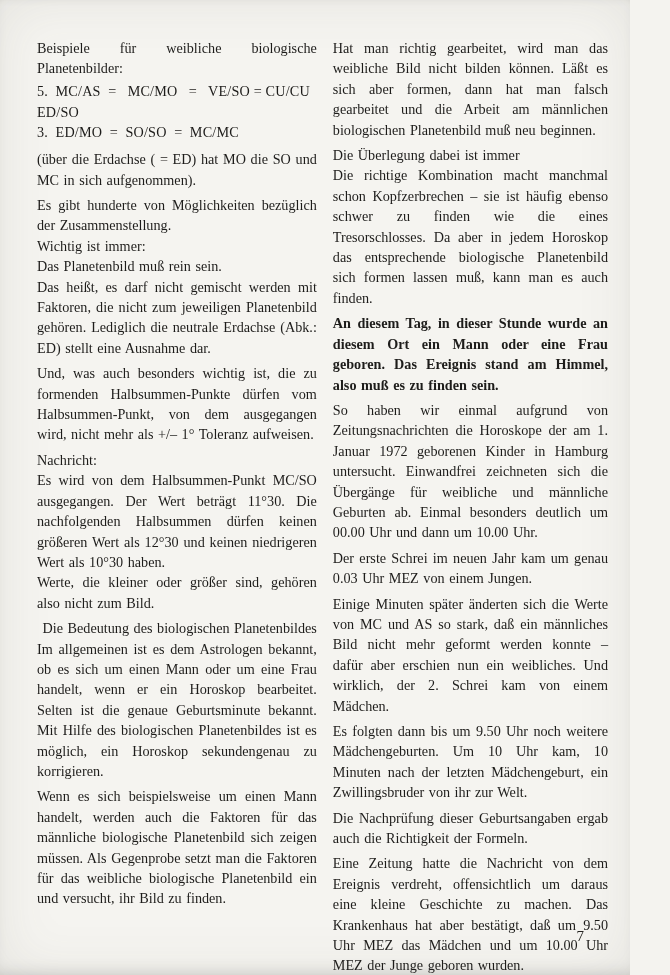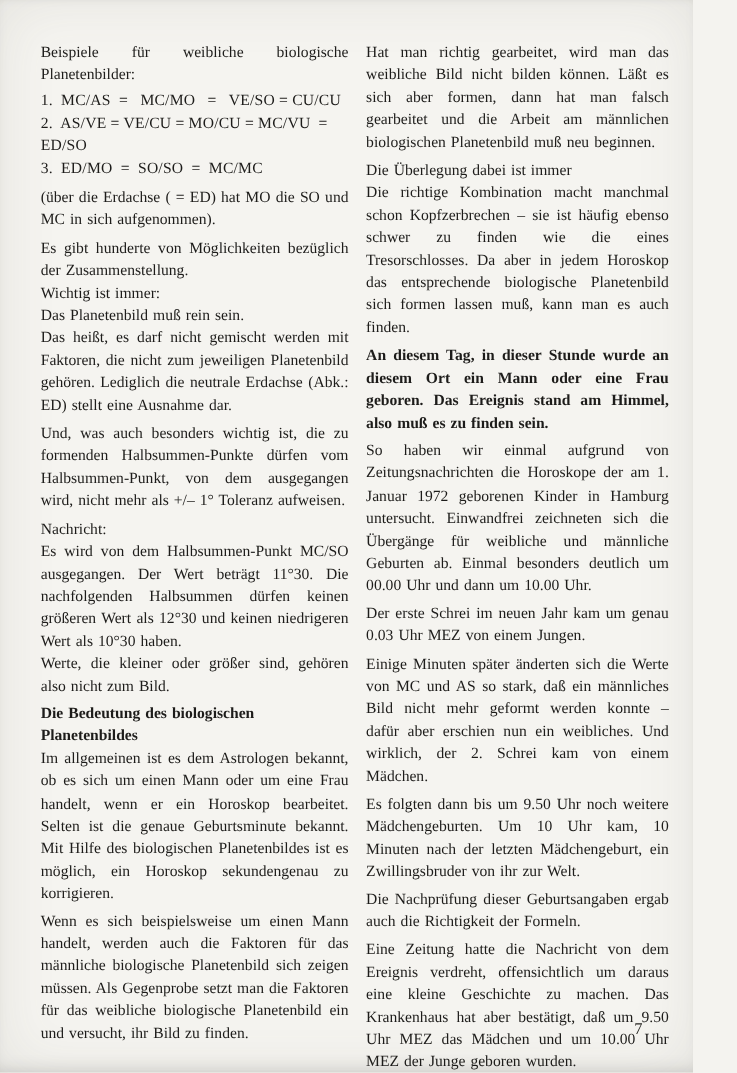--- a/index.html
+++ b/index.html
@@ -15,41 +15,40 @@
     padding:38px 22px 0 37px;
     background:#f5f4f0;
     box-shadow:inset 0 0 55px rgba(90,88,80,.10), inset 0 -10px 18px -12px rgba(0,0,0,.22), inset 0 6px 10px -8px rgba(0,0,0,.10);
   }
   .columns{display:flex;gap:16px;}
   .col{width:300px;font-size:14.2px;line-height:20.4px;}
   .col-right{width:295px;}
   .para{margin:0 0 5px;text-align:justify;word-spacing:1px;}
   .tight{margin-bottom:0;}
   .bold{font-weight:bold;}
-  .heading{font-weight:bold;margin:0;text-align:left;}
+  .heading{font-weight:normal;margin:0;text-align:right;}
   .gap-top{}
   .formulas{margin:2px 0 6px;}
   .formula-line{white-space:pre;line-height:20.8px;letter-spacing:.2px;}
   .formula-cont{text-align:left;}
   .page-number{
     position:absolute;right:46px;bottom:30px;
     font-size:15px;color:#23221f;
   }
 </style>
 </head>
 <body>
 
 <div class="page">
   <div class="columns">
 
     <div class="col col-left">
       <p class="para tight">Beispiele für weibliche biologische Planetenbilder:</p>
       <div class="formulas">
-        <div class="formula-line">1.  MC/AS  =   MC/MO   =   VE/SO = CU/CU</div>
-        <div class="formula-line">2.  AS/VE = VE/CU = MO/CU = MC/VU  =</div>
+        <div class="formula-line">5.  MC/AS  =   MC/MO   =   VE/SO = CU/CU</div>
         <div class="formula-line formula-cont">ED/SO</div>
         <div class="formula-line">3.  ED/MO  =  SO/SO  =  MC/MC</div>
       </div>
       <p class="para">(über die Erdachse ( = ED) hat MO die SO und MC in sich aufgenommen).</p>
       <p class="para tight">Es gibt hunderte von Möglichkeiten bezüglich der Zusammenstellung.</p>
       <p class="para tight">Wichtig ist immer:</p>
       <p class="para tight">Das Planetenbild muß rein sein.</p>
       <p class="para">Das heißt, es darf nicht gemischt werden mit Faktoren, die nicht zum jeweiligen Planetenbild gehören. Lediglich die neutrale Erdachse (Abk.: ED) stellt eine Ausnahme dar.</p>
       <p class="para">Und, was auch besonders wichtig ist, die zu formenden Halbsummen-Punkte dürfen vom Halbsummen-Punkt, von dem ausgegangen wird, nicht mehr als +/– 1° Toleranz aufweisen.</p>
       <p class="para tight">Nachricht:</p>

